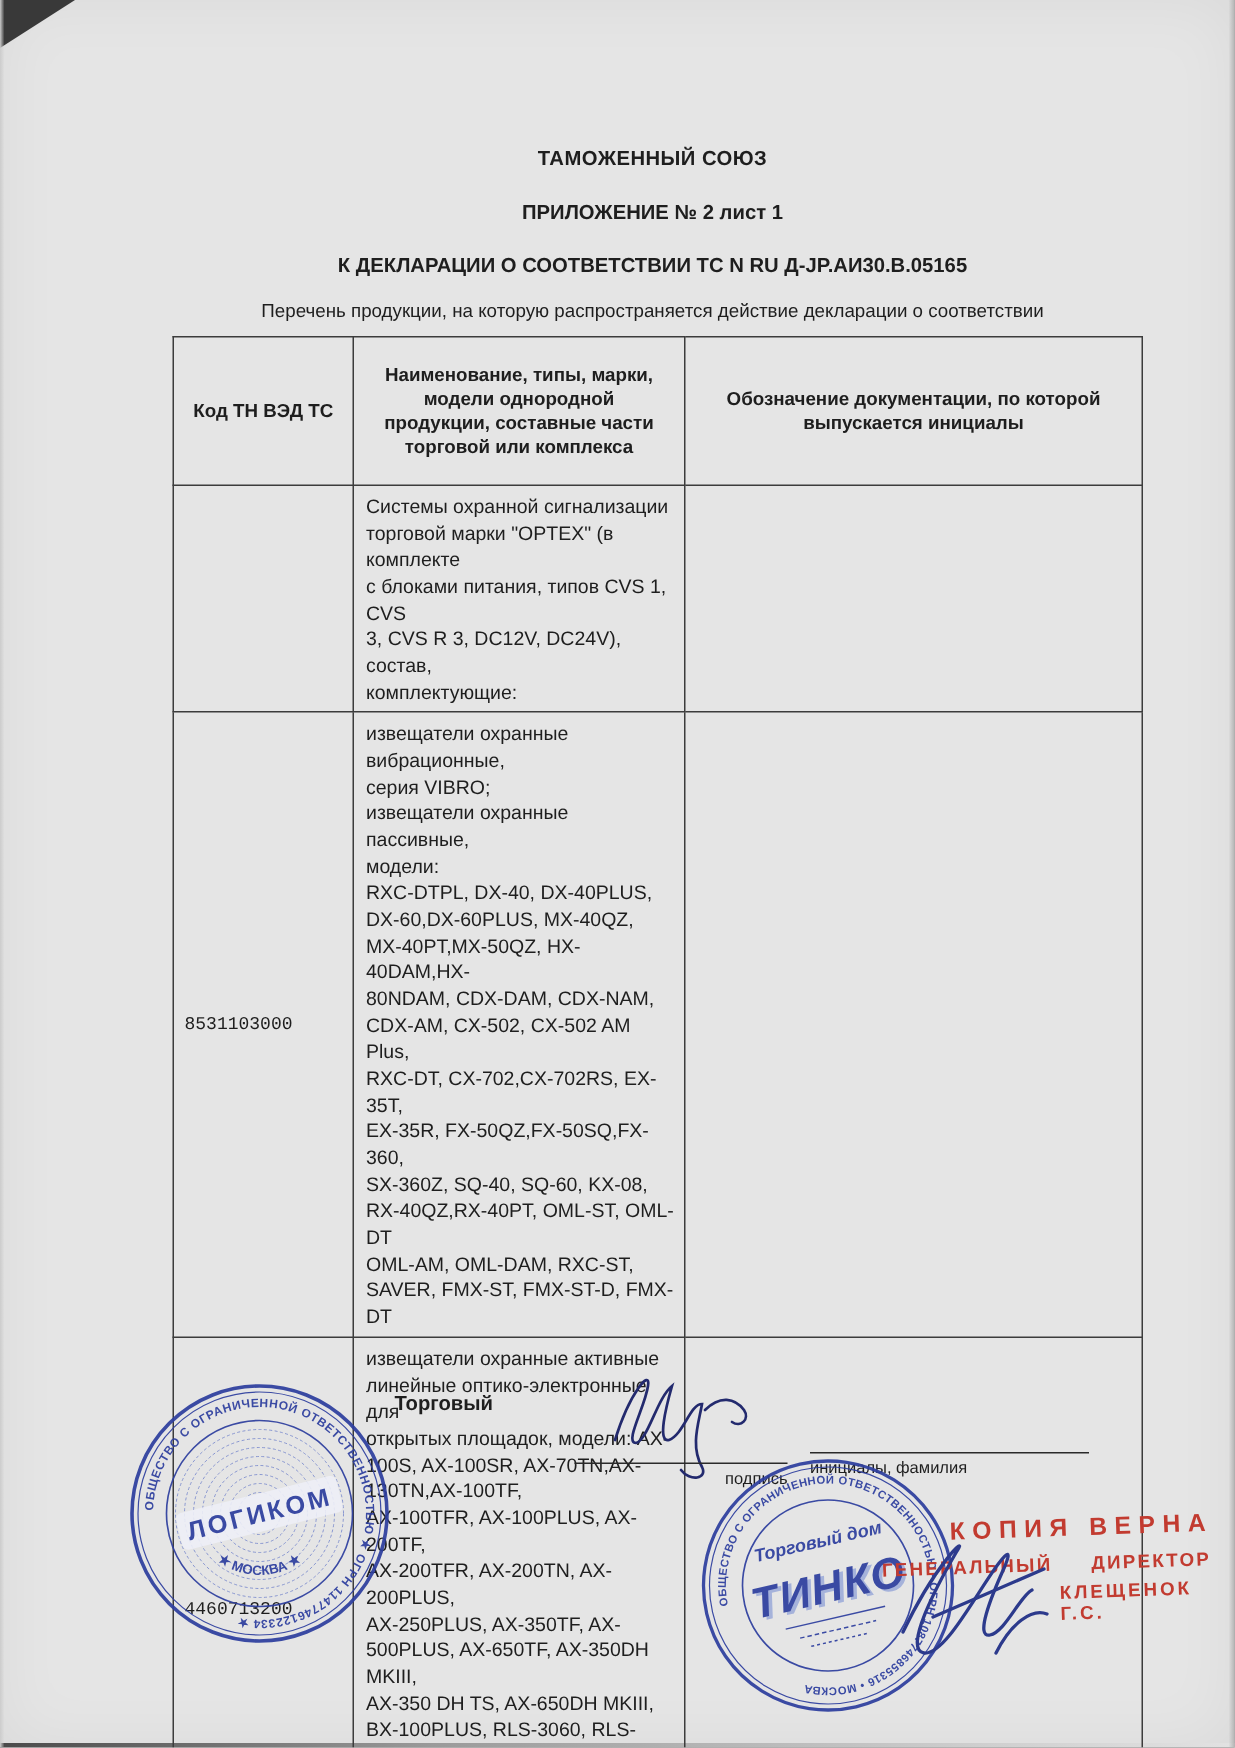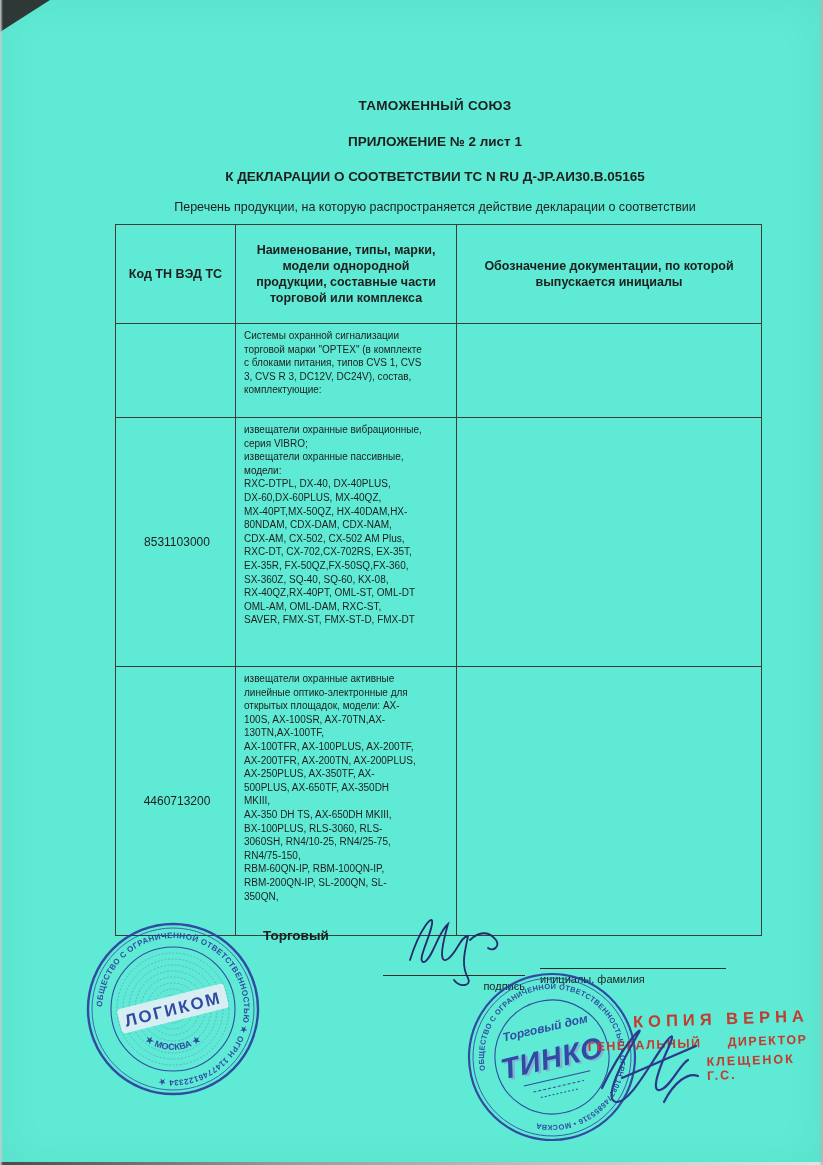--- a/index.html
+++ b/index.html
@@ -1,18 +1,18 @@
 <!DOCTYPE html>
 <html><head>
 <meta charset="utf-8">
 <style>
   html,body { margin:0; padding:0; background:#8a8a8a; }
   .page {
     position:relative; width:823px; height:1165px; margin:0 auto;
-    background:#5eead4; overflow:hidden; color:#1e1e1e;
+    background:#e5e5e5; overflow:hidden; color:#1e1e1e;
     font-family:"Liberation Sans", sans-serif;
     box-shadow: inset 0 0 45px rgba(0,0,0,0.05);
   }
   
   .corner-wedge { position:absolute; left:0; top:0; width:50px; height:32px;
     background:#2a2a2a; clip-path:polygon(0 0, 100% 0, 0 100%); opacity:.92; }
   .bottom-edge { position:absolute; left:0; bottom:0; width:100%; height:3px;
     background:linear-gradient(to right,#4a4a4a,#9a9a9a 35%,#cfcfcf 80%,#e2e2e2); }
   .right-edge { position:absolute; right:0; top:0; width:4px; height:100%;
     background:linear-gradient(to left,#b5b5b5,rgba(200,200,200,0)); }
@@ -25,22 +25,22 @@
   .title2 { top:134px; font-size:13.5px; font-weight:bold; }
   .title3 { top:169px; font-size:13.5px; font-weight:bold; }
   .subtitle { top:200px; font-size:12.5px; font-weight:normal; }
 
   
   .table-wrap { position:absolute; left:115px; top:224px; }
   table { border-collapse:collapse; table-layout:fixed; width:646px; }
   th, td { border:1.2px solid #3c3c3c; }
   th { font-size:12.5px; font-weight:bold; text-align:center; vertical-align:middle;
        white-space:pre-line; height:90px; padding:4px; line-height:1.3; }
-  td.code { font-size:12px; vertical-align:middle; text-align:center; padding:4px 4px 4px 7px; }
-  td.desc { font-size:10px; vertical-align:top; padding:5px 6px 4px 8px;
+  td.code { font-size:12px; vertical-align:middle; text-align:left; padding:4px 4px 4px 7px;font-family:Liberation Mono, monospace; }
+  td.desc { font-size:13px; vertical-align:top; padding:5px 6px 4px 8px;
             white-space:pre-line; line-height:1.36; }
   td.docs { vertical-align:top; }
   tr.r1 td { height:84px; }
   tr.r2 td { height:239px; }
   tr.r3 td { height:259px; }
 
   
   .applicant-label { position:absolute; left:263px; top:928px; font-size:13.5px; font-weight:600; }
   .sig-line  { position:absolute; left:383px; top:975px; width:142px; border-top:1.4px solid #2a2a2a; }
   .sig-cap   { position:absolute; left:383px; top:980px; width:142px; text-align:right; font-size:11px; }

